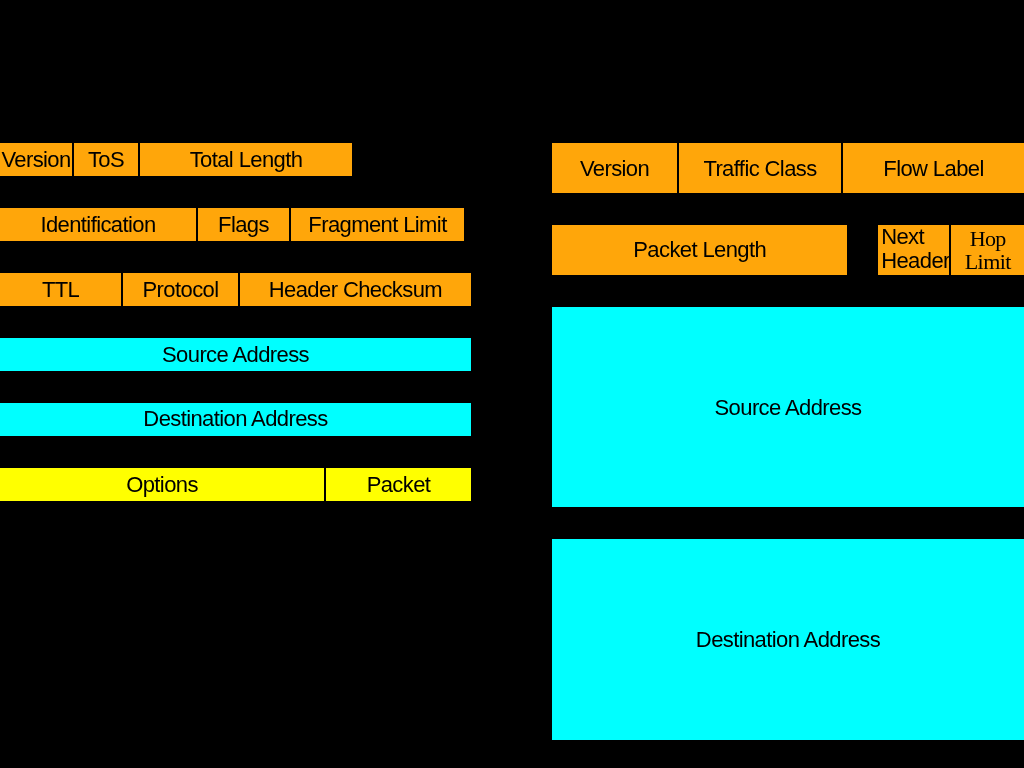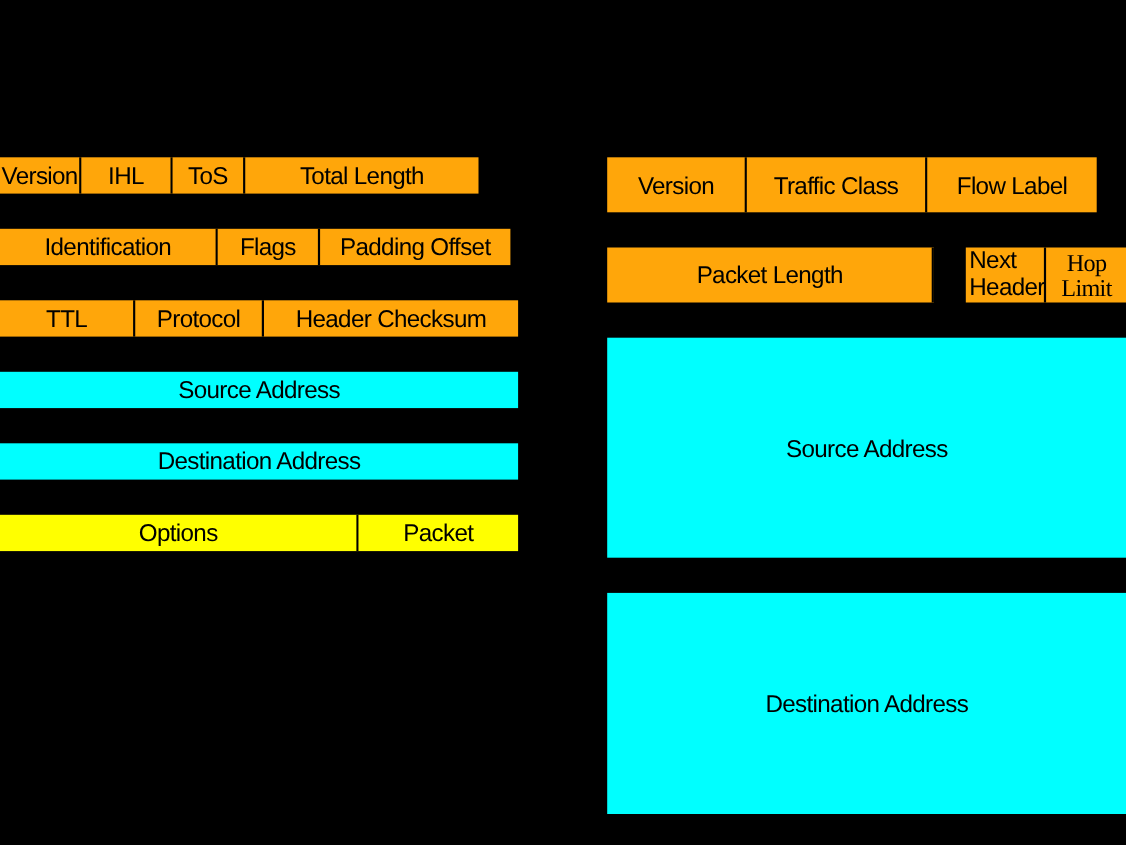--- a/index.html
+++ b/index.html
@@ -60,39 +60,36 @@
 </head>
 <body>
 
 <div class="canvas">
 
   <div class="block ipv4">
     <div class="row r">
       <div class="cell orange bdr" style="width:74px">
           <span>Version</span>
         </div>
-      <div class="cell orange bdr" style="width:83px">
-          <span>IHL</span>
-        </div>
       <div class="cell orange bdr" style="width:66px">
           <span>ToS</span>
         </div>
       <div class="cell orange" style="width:212px">
           <span>Total Length</span>
         </div>
     </div>
     <div class="row r">
       <div class="cell orange bdr" style="width:198px">
           <span>Identification</span>
         </div>
       <div class="cell orange bdr" style="width:93px">
           <span>Flags</span>
         </div>
       <div class="cell orange" style="width:173px">
-          <span>Padding Offset</span>
+          <span>Fragment Limit</span>
         </div>
     </div>
     <div class="row r">
       <div class="cell orange bdr" style="width:132px">
           <span>TTL</span>
         </div>
       <div class="cell orange bdr" style="width:125px">
           <span>Protocol</span>
         </div>
       <div class="cell orange" style="width:248px">
@@ -120,21 +117,21 @@
   </div>
 
   <div class="block ipv6">
     <div class="row" style="height:60px">
       <div class="cell orange bdr" style="width:127px">
           <span>Version</span>
         </div>
       <div class="cell orange bdr" style="width:164px">
           <span>Traffic Class</span>
         </div>
-      <div class="cell orange" style="width:154px">
+      <div class="cell orange" style="width:181px">
           <span>Flow Label</span>
         </div>
     </div>
     <div class="row" style="height:59px">
       <div class="cell orange bdr" style="width:321px">
           <span>Packet Length</span>
         </div>
       <div class="cell orange bdr nextheader" style="width:73px">
           <span>Next Header</span>
         </div>

